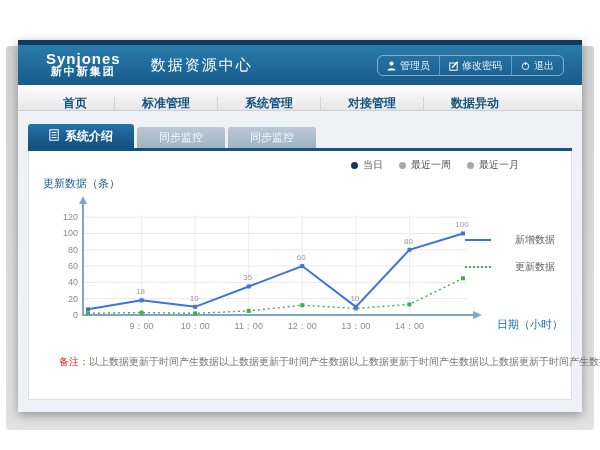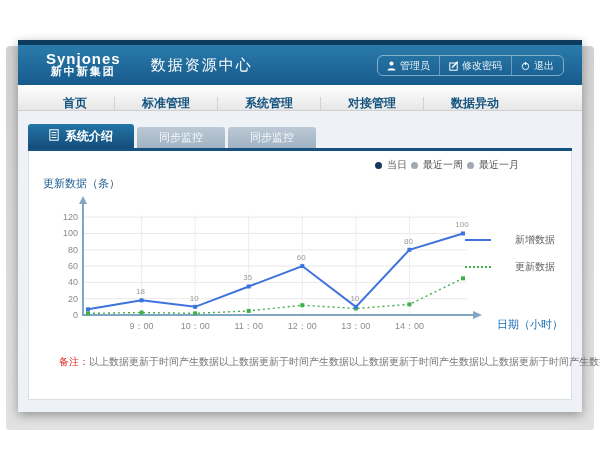--- a/index.html
+++ b/index.html
@@ -38,21 +38,21 @@
   .tab{display:flex;align-items:center;justify-content:center;gap:6px;
     color:#fff;border-radius:3px 3px 0 0;cursor:pointer;}
   .tab.active{width:106px;height:24px;font-size:12px;font-weight:bold;
     background:linear-gradient(180deg,#2474a7,#144e7c);}
   .tab.inactive{width:88px;height:21px;font-size:11px;margin-left:3px;
     background:linear-gradient(180deg,#bcc9d6,#a0b2c2);color:#f4f8fb;}
   .tab-underline{height:3px;background:#16527f;margin:0 10px;}
   .panel{position:relative;margin:0 10px;height:248px;background:#fff;
     border:1px solid #d8dfe5;border-top:none;}
   
-  .filters{position:absolute;top:7px;right:52px;display:flex;gap:4px;align-items:flex-end;}
+  .filters{position:absolute;top:7px;right:52px;display:flex;gap:16px;align-items:flex-end;}
   .filter{display:flex;align-items:center;gap:5px;font-size:10px;color:#555;cursor:pointer;}
   .dot{width:7px;height:7px;border-radius:50%;background:#a2a9b2;}
   .filter.selected .dot{background:#17355e;}
   
   .y-axis-label{position:absolute;top:25px;left:14px;font-size:11px;color:#1b5a8e;}
   #chart-svg{position:absolute;left:14px;top:44px;}
   .x-axis-label{position:absolute;left:468px;top:166px;font-size:11px;color:#1a6db3;}
   .chart-legend{position:absolute;right:16px;top:82px;display:flex;flex-direction:column;gap:13px;}
   .legend-item{display:flex;align-items:center;gap:24px;font-size:10px;color:#666;cursor:pointer;}
   .legend-swatch{width:26px;height:0;}

